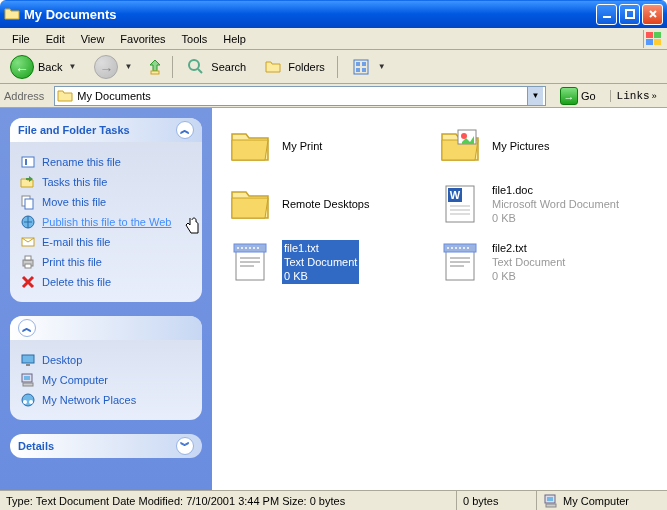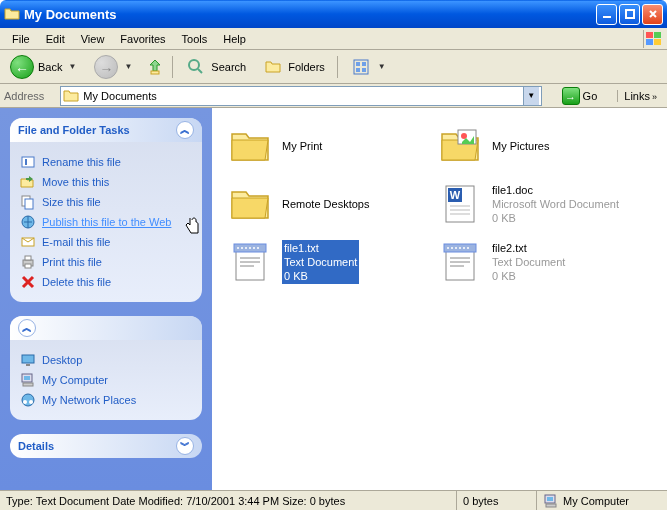--- a/index.html
+++ b/index.html
@@ -25,29 +25,29 @@
   .toolbar .tbtn { display:flex; align-items:center; gap:4px; padding:2px 6px; border-radius:3px;}
   .toolbar .sep { width:1px; height:22px; background:#aca899; margin:0 2px;}
   .toolbar .navicn { width:24px; height:24px; border-radius:50%; display:flex;align-items:center;justify-content:center;}
   .toolbar .navicn.back { background: radial-gradient(circle at 30% 30%, #7fe07f,#19a019); border:1px solid #0b7d0b;}
   .toolbar .navicn.fwd { background: radial-gradient(circle at 30% 30%, #ddd,#bbb); border:1px solid #aaa;}
   .toolbar .navicn span { color:#fff;font-weight:bold;font-size:14px;}
   .toolbar .dd { font-size:8px; color:#333; padding:0 2px;}
   .toolbar .smallicn { width:22px;height:22px;display:flex;align-items:center;justify-content:center;}
   
   
-  .addressbar { height: 24px; background:#ece9d8; border-bottom:1px solid #aca899; display:flex; align-items:center; padding:0 4px; gap:16px;}
+  .addressbar { height: 24px; background:#ece9d8; border-bottom:1px solid #aca899; display:flex; align-items:center; padding:0 4px; gap:10px;}
   .addressbar .lbl { color:#666; }
   .addressbar .field { flex:1; height:20px; background:#fff; border:1px solid #7f9db9; display:flex; align-items:center; padding:0 2px;}
   .addressbar .field .fico { width:16px;height:16px;margin-right:4px;}
   .addressbar .field .txt { flex:1; }
   .addressbar .field .ddown { width:16px; height:18px; background:#c8d7ec;border-left:1px solid #7f9db9;display:flex;align-items:center;justify-content:center;font-size:8px;}
   .addressbar .gobtn { height:20px; display:flex;align-items:center; gap:3px; padding:0 4px;}
   .addressbar .goicn { width:18px;height:18px;background:linear-gradient(to bottom,#7fe07f,#19a019);border:1px solid #0b7d0b;border-radius:3px;display:flex;align-items:center;justify-content:center;color:#fff;font-weight:bold;}
-  .addressbar .links { border-left:1px solid #aca899; padding:0 6px; display:flex;align-items:flex-end;gap:2px;}
+  .addressbar .links { border-left:1px solid #aca899; padding:0 6px; display:flex;align-items:flex-end;gap:2px;font-family:Liberation Mono, monospace;}
   .addressbar .links .chev { font-size:9px;}
   
   
   .main { display:flex; height: calc(510px - 28px - 22px - 34px - 24px - 20px); }
   
   
   .sidebar { width: 212px; background: linear-gradient(to bottom,#7696e0 0%,#6a8de0 100%); padding:10px; overflow:hidden;}
   .panel { background: linear-gradient(to bottom,#d6deef,#e8eefb); border-radius:12px; margin-bottom:14px; overflow:hidden;}
   .panel-hdr { height:24px; background: linear-gradient(to right,#fff,#c7d7f3); display:flex;align-items:center;padding:0 8px;color:#215dc6;font-weight:bold;}
   .panel-hdr .title { flex:1; }
@@ -217,30 +217,30 @@
             </span>
             <span>Rename this file</span>
           </div>
         <div class="task">
             <span class="ticon">
               <svg width="16" height="16">
                 <path d="M1 5h5l1 1h6v7H1z" fill="#fceb9f" stroke="#c9a227"></path>
                 <path d="M9 2l4 3-4 3V6H6V4h3z" fill="#4a9a4a"></path>
               </svg>
             </span>
-            <span>Move this this</span>
+            <span>Tasks this file</span>
           </div>
         <div class="task">
             <span class="ticon">
               <svg width="16" height="16">
                 <rect x="2" y="2" width="8" height="10" fill="#fff" stroke="#888"></rect>
                 <rect x="5" y="5" width="8" height="10" fill="#fff" stroke="#4a7ac9"></rect>
               </svg>
             </span>
-            <span>Size this file</span>
+            <span>Move this file</span>
           </div>
         <div class="task hover cursor">
             <span class="ticon">
               <svg width="16" height="16">
                 <circle cx="8" cy="8" r="6" fill="#6fb8e8" stroke="#2a6aa8"></circle>
                 <path d="M4 8h8M8 2v12" stroke="#2a6aa8"></path>
               </svg>
             </span>
             <span>Publish this file to the Web</span>
           <svg class="hand-cursor-inline" style="position:absolute;left:164px;top:4px;" width="18" height="20">

